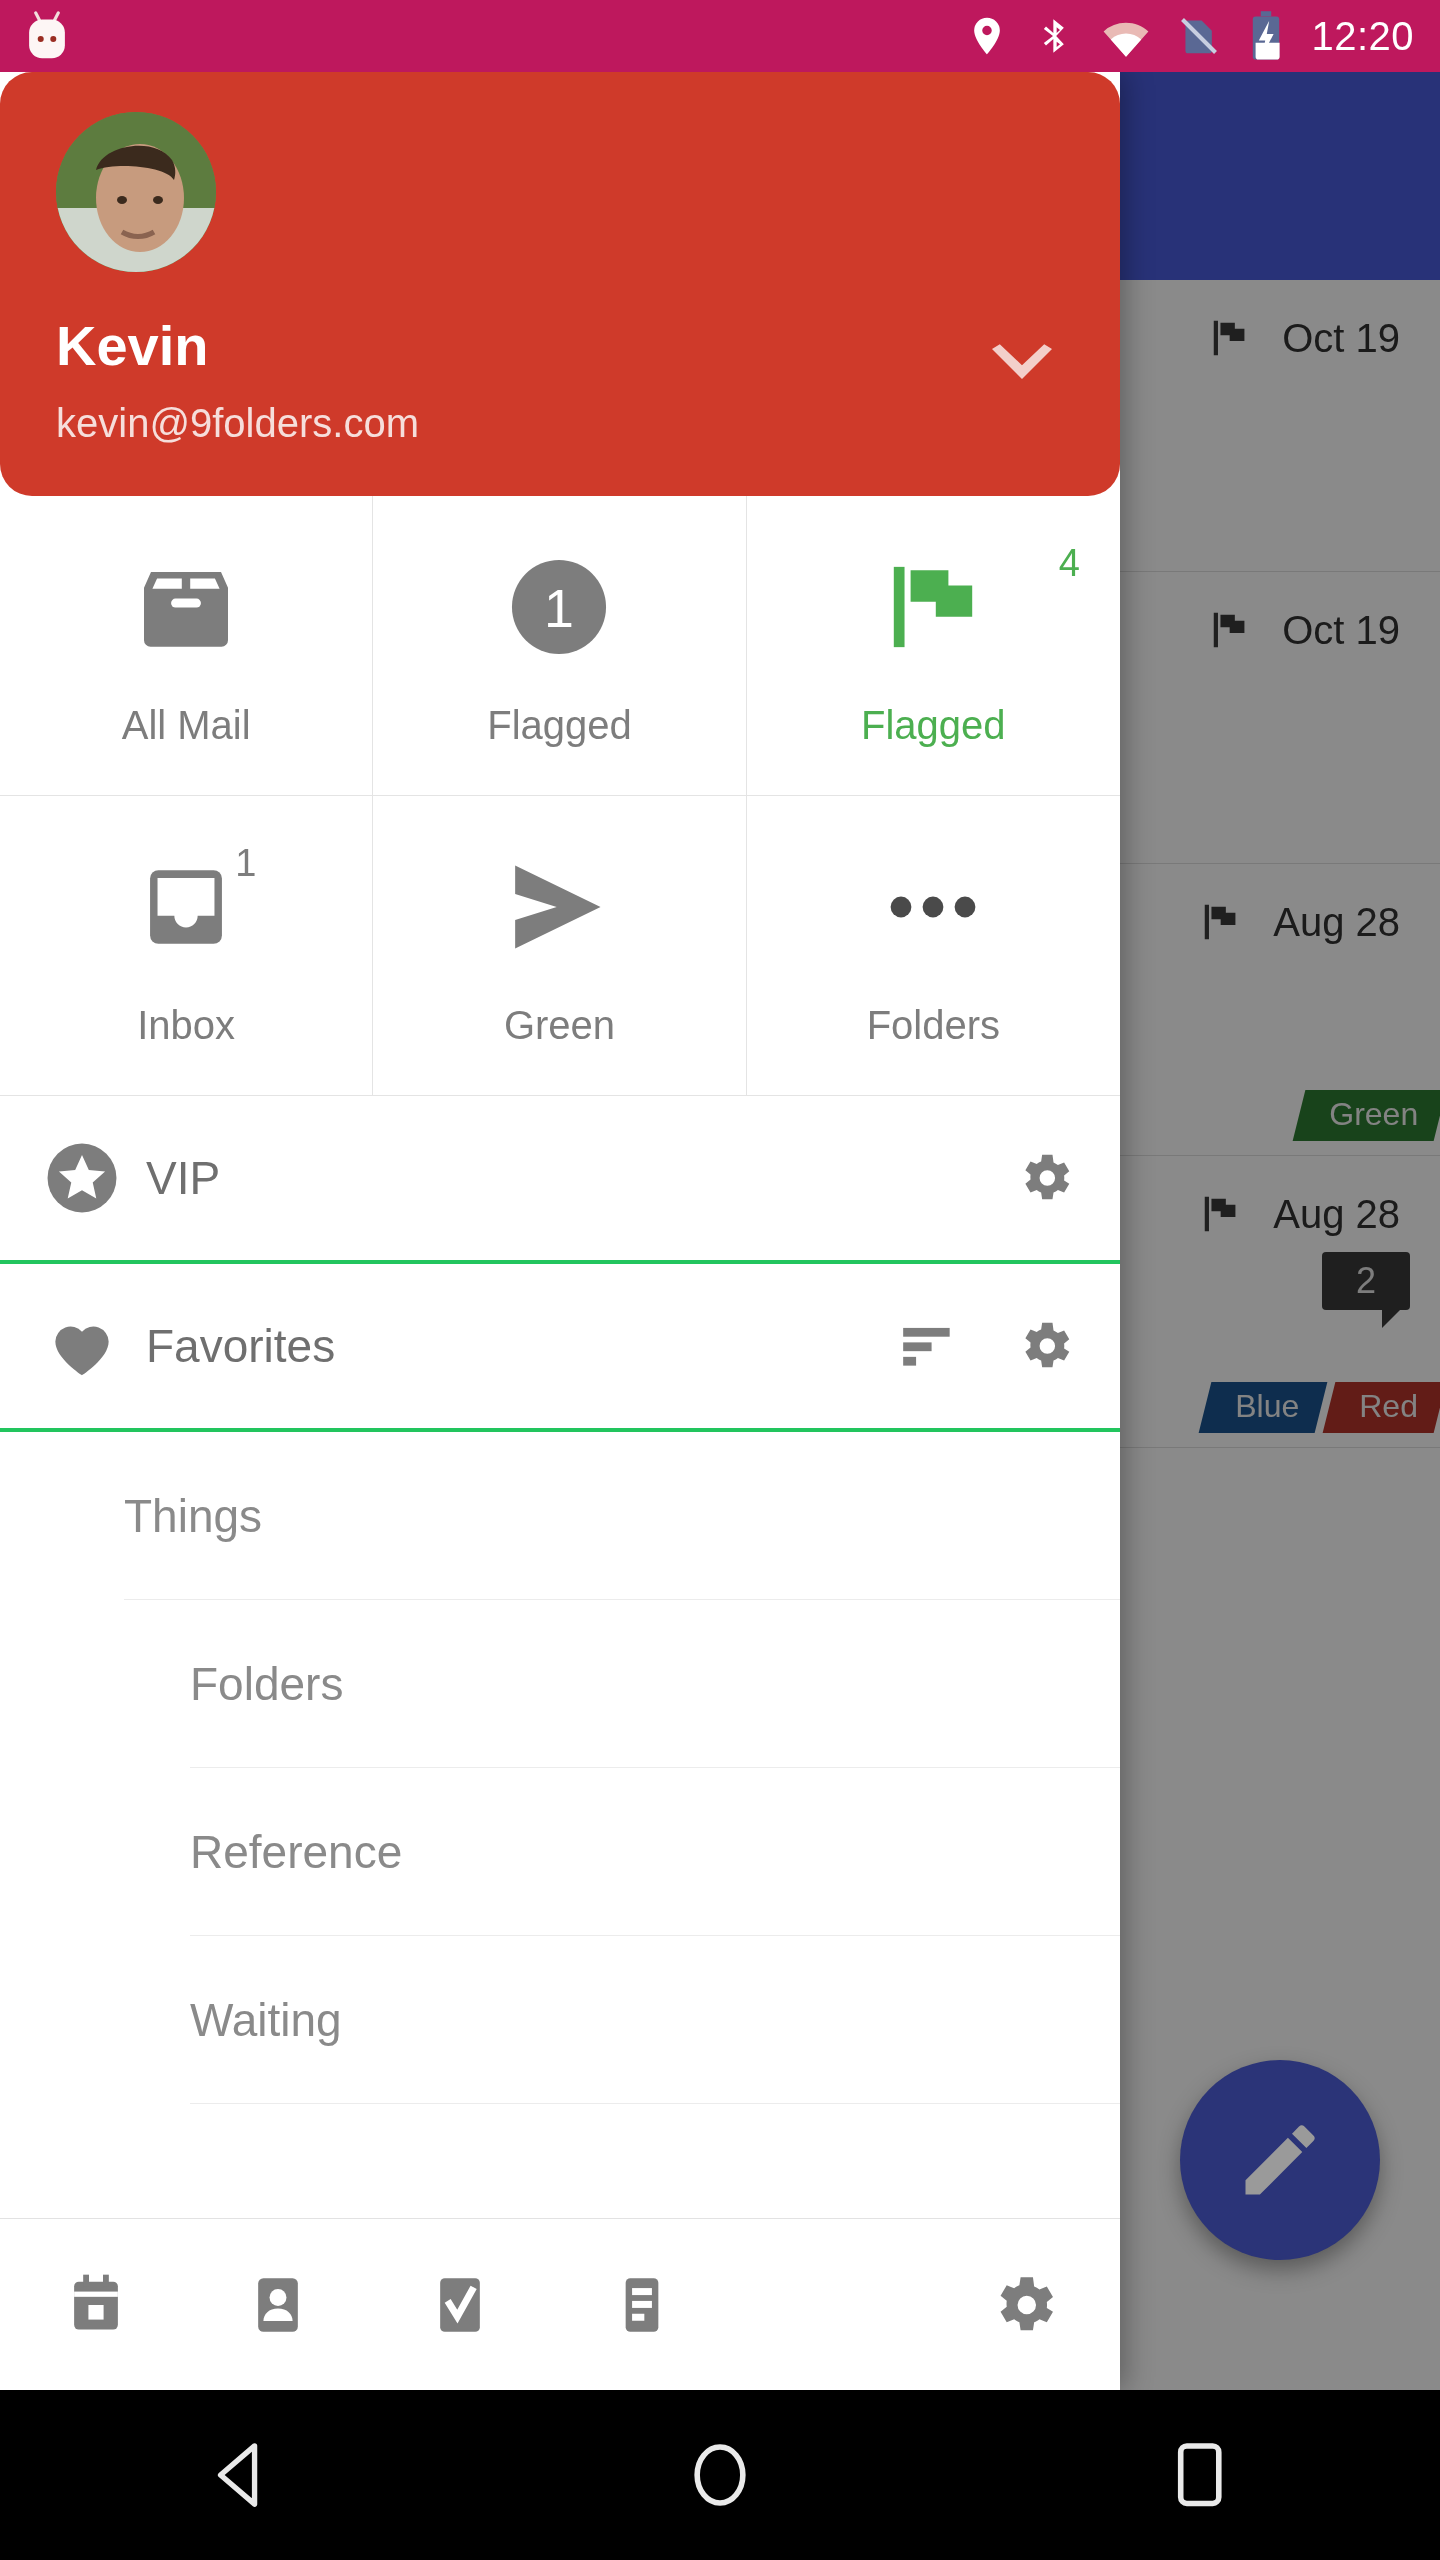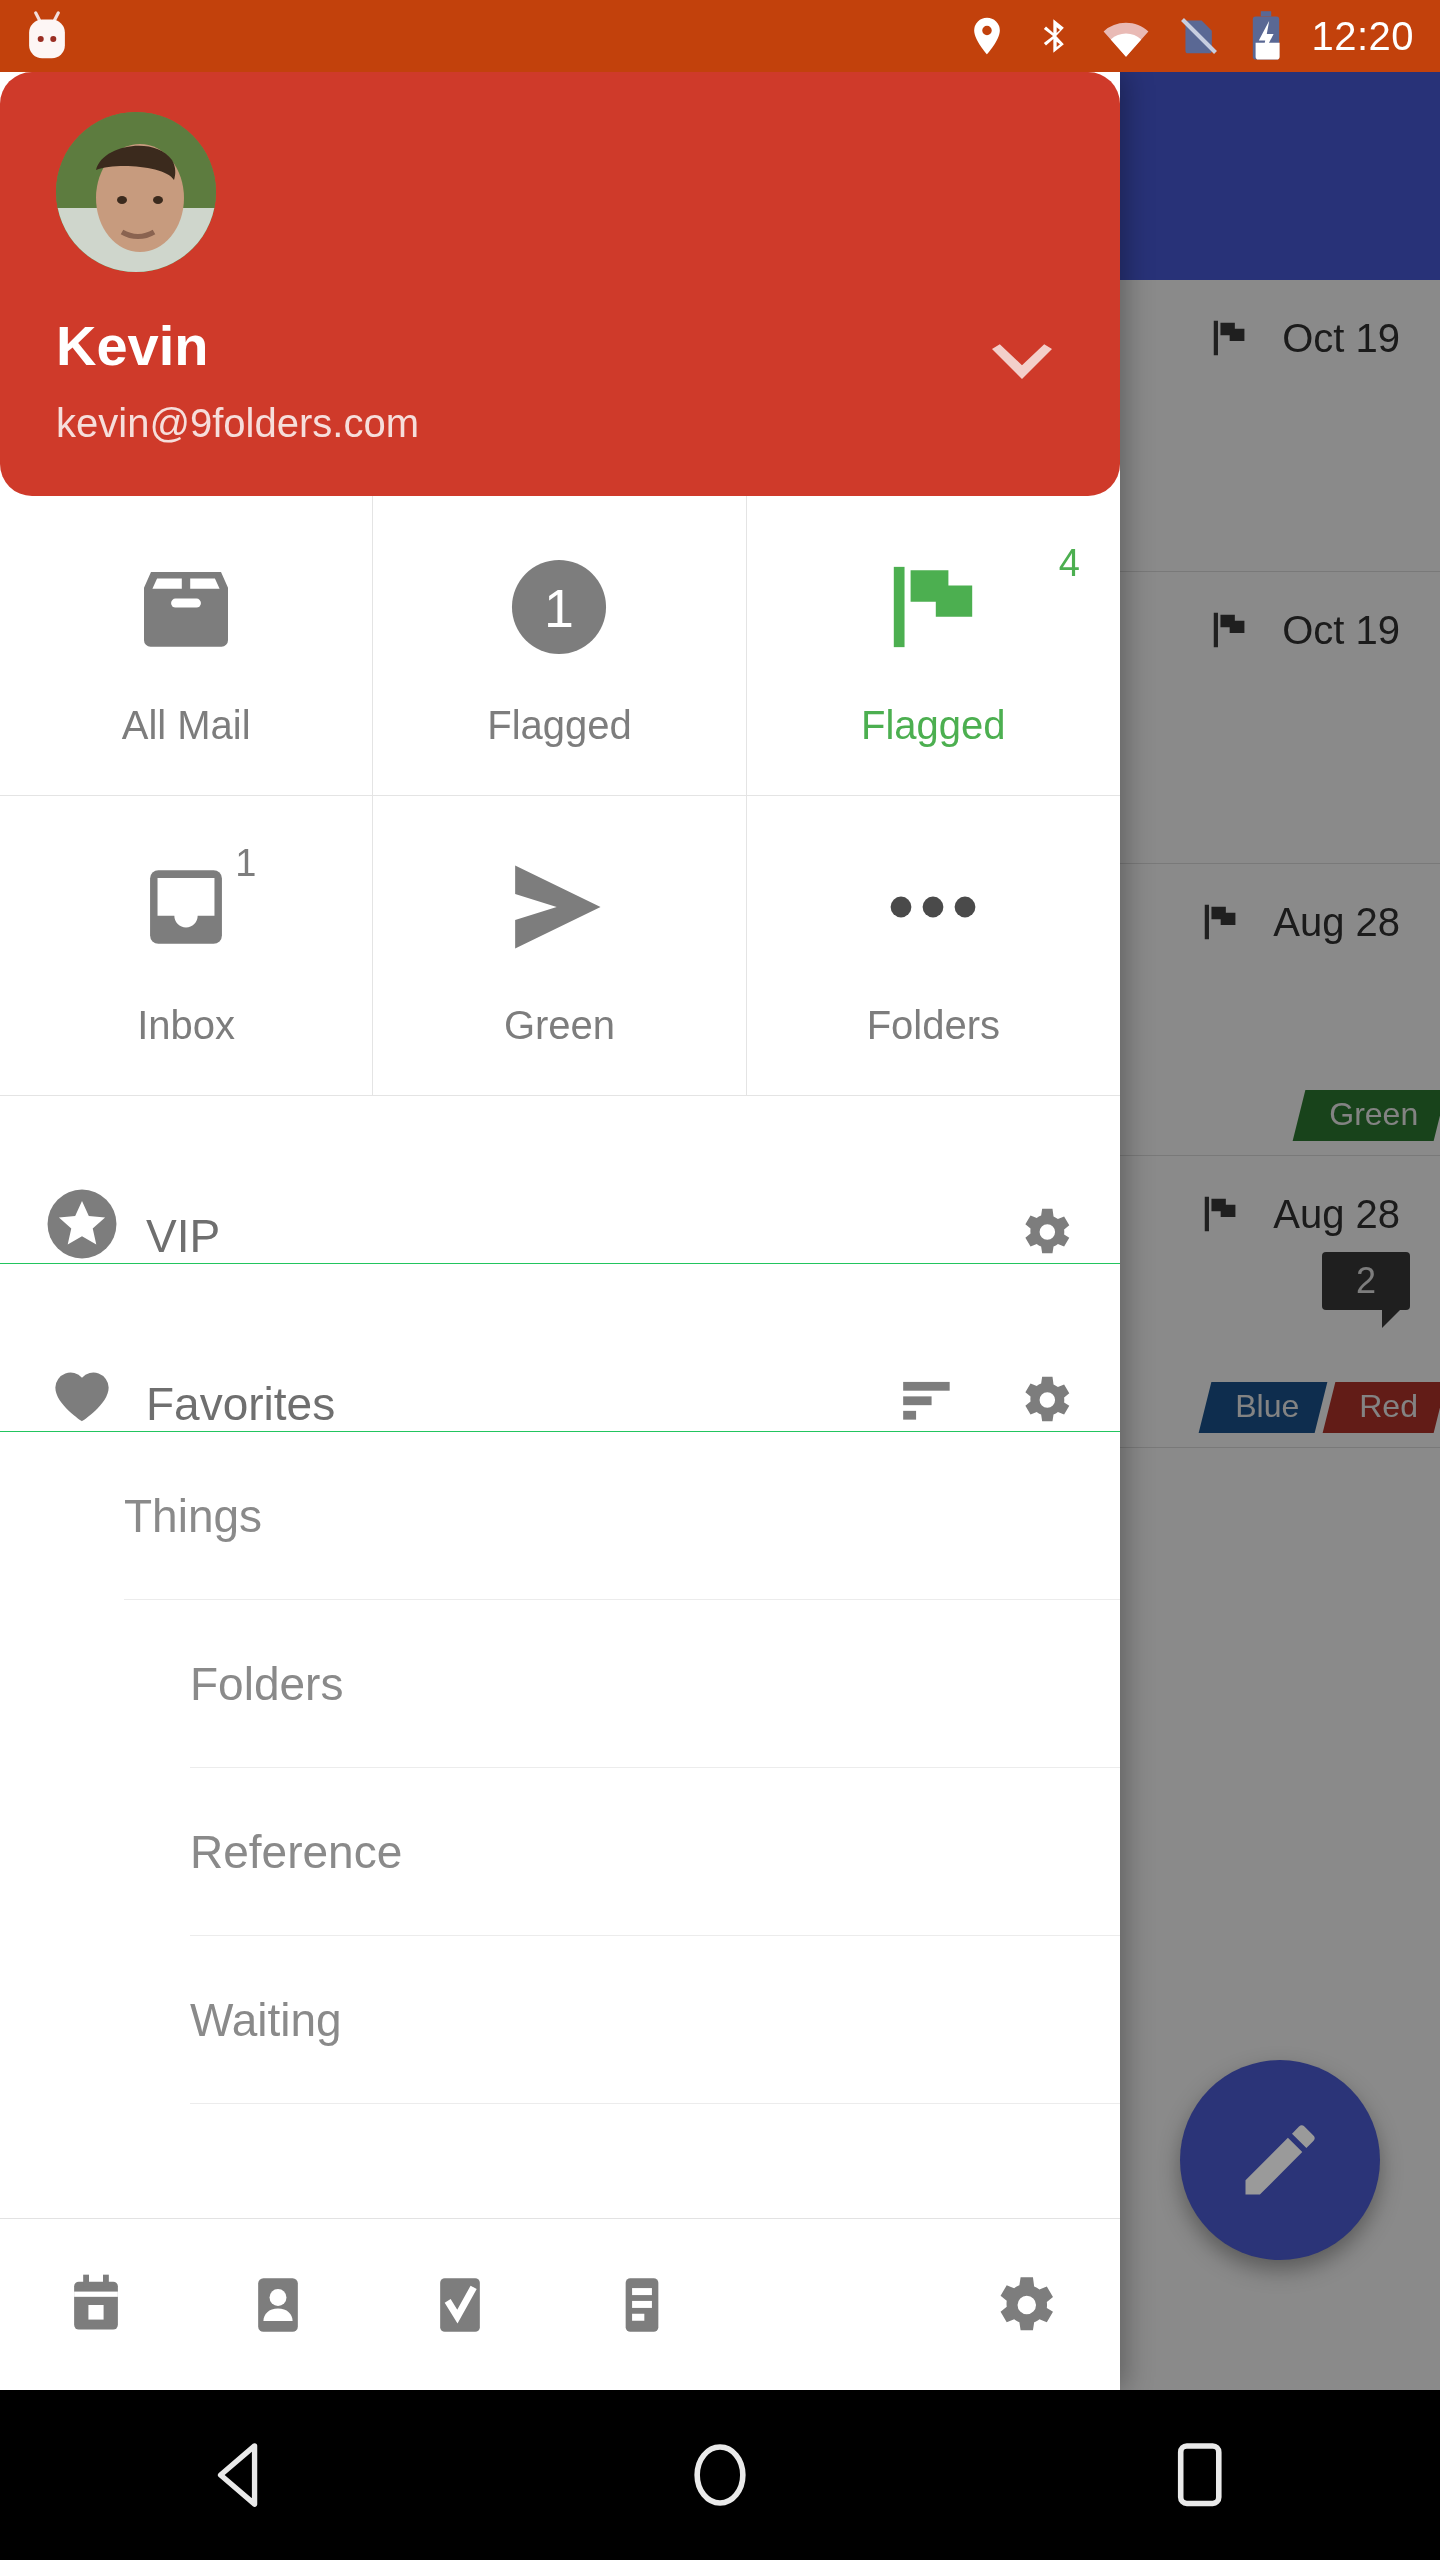--- a/index.html
+++ b/index.html
@@ -8,21 +8,21 @@
     font-family:"Liberation Sans", sans-serif;
     background:#fff;
     position:relative;
   }
 
   
   #screen { position:absolute; inset:0; background:#fff; }
 
   #statusbar {
     position:absolute; left:0; top:0; width:1440px; height:72px;
-    background:#c2410c; display:flex; align-items:center;
+    background:#be185d; display:flex; align-items:center;
     padding:0 26px 0 18px; z-index:40;
   }
   #statusbar .sb-left { display:flex; align-items:center; }
   #statusbar .sb-right { margin-left:auto; display:flex; align-items:center; gap:26px; }
   .sb-time { color:#fff; font-size:40px; letter-spacing:0.5px; }
 
   .appbar {
     position:absolute; left:0; top:72px; width:1440px; height:208px;
     background:#283278;
   }
@@ -82,22 +82,22 @@
     border-right:1px solid #e4e4e4; border-bottom:1px solid #e4e4e4;
     display:flex; flex-direction:column; align-items:center; justify-content:center;
   }
   .quick-cell:nth-child(3n) { border-right:none; }
   .quick-cell .qicon { height:128px; display:flex; align-items:center; justify-content:center; }
   .quick-cell .qlabel { font-size:40px; color:#7d7d7d; margin-top:32px; }
   .quick-cell .qcount { position:absolute; font-size:38px; color:#7d7d7d; top:46px; }
 
   
   .section-row {
-    flex:none; height:168px; display:flex; align-items:flex-end;
-    padding:0 44px 0 36px; border-bottom:1px solid #22c55e; position:relative;
+    flex:none; height:168px; display:flex; align-items:center;
+    padding:0 44px 0 36px; border-bottom:4px solid #22c55e; position:relative;
   }
   .section-row .sec-ico { width:92px; display:flex; align-items:center; justify-content:center; }
   .section-row .sec-label { font-size:46px; color:#6f6f6f; margin-left:18px; }
   .section-row .sec-actions { margin-left:auto; display:flex; align-items:center; gap:54px; }
 
   
   .folder-list { flex:1 1 auto; overflow:hidden; }
   .folder-item { height:168px; display:flex; align-items:center; position:relative; }
   .folder-item .fname { font-size:46px; color:#8a8a8a; }
   .folder-item.lvl0 { padding-left:124px; }

